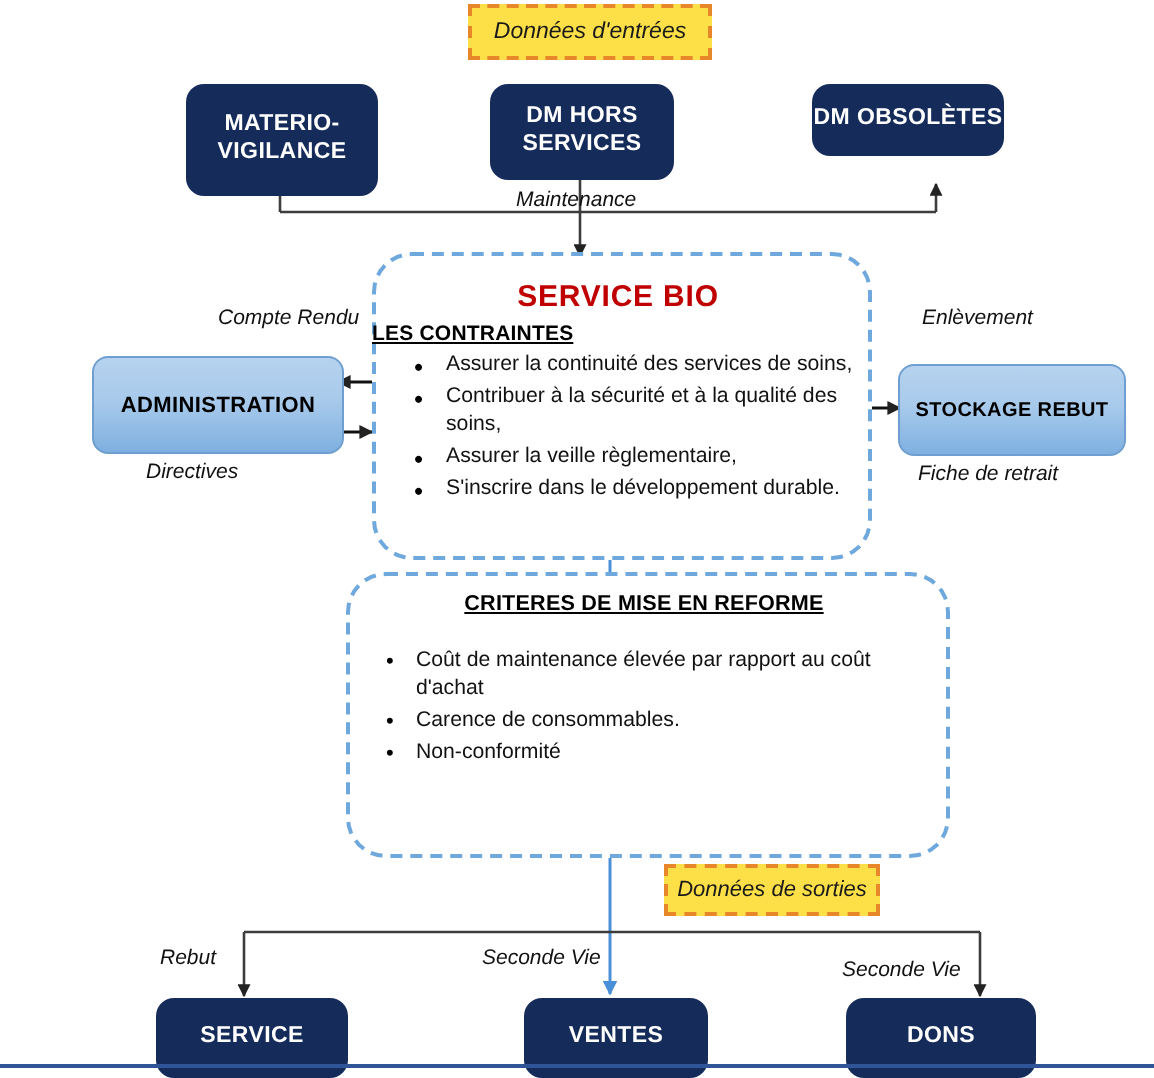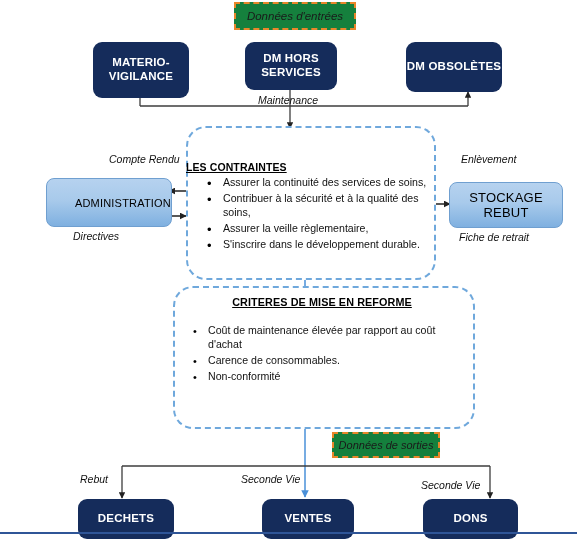--- a/index.html
+++ b/index.html
@@ -10,31 +10,31 @@
   
   .navy{position:absolute;background:#152C5B;border-radius:9px;
         color:#ffffff;font-weight:bold;display:flex;align-items:center;
         justify-content:center;text-align:center;line-height:1.18;
         letter-spacing:.2px;}
   .navy .t{display:block;white-space:pre-line;}
 
   
   .lblue{position:absolute;border-radius:8px;
          background:linear-gradient(to bottom,#b6d2ef 0%,#a8caeb 45%,#7fb0e0 100%);
-         border:1px solid #6f9fd0;color:#000;font-weight:normal;
-         display:flex;align-items:center;justify-content:flex-end;
+         border:1px solid #6f9fd0;color:#000;font-weight:bold;
+         display:flex;align-items:center;justify-content:center;
          text-align:center;letter-spacing:.2px;}
 
   
   .dashbox{position:absolute;border:2px dashed #6fa8dc;border-radius:20px;
            background:#ffffff;}
   .dashbox.wide{border-width:2px;}
 
   
-  .orange{position:absolute;border:2px dashed #E8862A;background:#15803d;
+  .orange{position:absolute;border:2px dashed #E8862A;background:#fde047;
           display:flex;align-items:center;justify-content:center;
           font-style:italic;color:#1a1a1a;}
 
   
   .lbl{position:absolute;font-style:italic;color:#111;white-space:nowrap;}
 
   
   svg#wires{position:absolute;left:0;top:0;width:577px;height:539px;
             pointer-events:none;}
 
@@ -104,30 +104,33 @@
   <div class="navy" style="left:93px;top:42px;width:96px;height:56px;font-size:11.5px;">
     <span class="t">MATERIO-
 VIGILANCE</span>
   </div>
 
   <div class="navy" style="left:245px;top:42px;width:92px;height:48px;font-size:11.5px;">
     <span class="t">DM HORS
 SERVICES</span>
   </div>
 
-  <div class="navy" style="left:406px;top:42px;width:96px;height:50px;font-size:11.5px;">
+  <div class="navy" style="left:406px;top:42px;width:96px;height:36px;font-size:11.5px;">
     <span class="t">DM OBSOLÈTES</span>
   </div>
 
   <div class="lbl" style="left:258px;top:94px;font-size:10.5px;">
     <span>Maintenance</span>
   </div>
 
   <div class="dashbox" style="left:186px;top:126px;width:246px;height:150px;"></div>
 
+  <div class="sb-title" style="left:186px;top:140px;width:246px;font-size:15px;">
+    <span>SERVICE BIO</span>
+  </div>
   <div class="sb-sub" style="left:186px;top:161px;width:246px;font-size:10.5px;">
     <span>LES CONTRAINTES</span>
   </div>
 
   <ul class="bul" style="left:203px;top:176px;width:224px;font-size:10.6px;">
     <li>
       <span>Assurer la continuité des services de soins,</span></li>
     <li>
       <span>Contribuer à la sécurité et à la qualité des soins,</span></li>
     <li>
@@ -145,21 +148,21 @@
   </div>
 
   <div class="lbl" style="left:73px;top:230px;font-size:10.5px;">
     <span>Directives</span>
   </div>
 
   <div class="lbl" style="left:461px;top:153px;font-size:10.5px;">
     <span>Enlèvement</span>
   </div>
 
-  <div class="lblue" style="left:449px;top:182px;width:112px;height:44px;font-size:13px;">
+  <div class="lblue" style="left:449px;top:182px;width:112px;height:44px;font-size:10px;">
     <span>STOCKAGE REBUT</span>
   </div>
 
   <div class="lbl" style="left:459px;top:231px;font-size:10.5px;">
     <span>Fiche de retrait</span>
   </div>
 
   <div class="dashbox wide" style="left:173px;top:286px;width:298px;height:139px;"></div>
 
   <div class="crit-title" style="left:173px;top:296px;width:298px;font-size:10.8px;">
@@ -183,21 +186,21 @@
     <span>Rebut</span>
   </div>
   <div class="lbl" style="left:241px;top:473px;font-size:10.5px;">
     <span>Seconde Vie</span>
   </div>
   <div class="lbl" style="left:421px;top:479px;font-size:10.5px;">
     <span>Seconde Vie</span>
   </div>
 
   <div class="navy" style="left:78px;top:499px;width:96px;height:40px;font-size:11.5px;">
-    <span class="t">DECHETS</span>
+    <span class="t">SERVICE</span>
   </div>
 
   <div class="navy" style="left:262px;top:499px;width:92px;height:40px;font-size:11.5px;">
     <span class="t">VENTES</span>
   </div>
 
   <div class="navy" style="left:423px;top:499px;width:95px;height:40px;font-size:11.5px;">
     <span class="t">DONS</span>
   </div>
 

